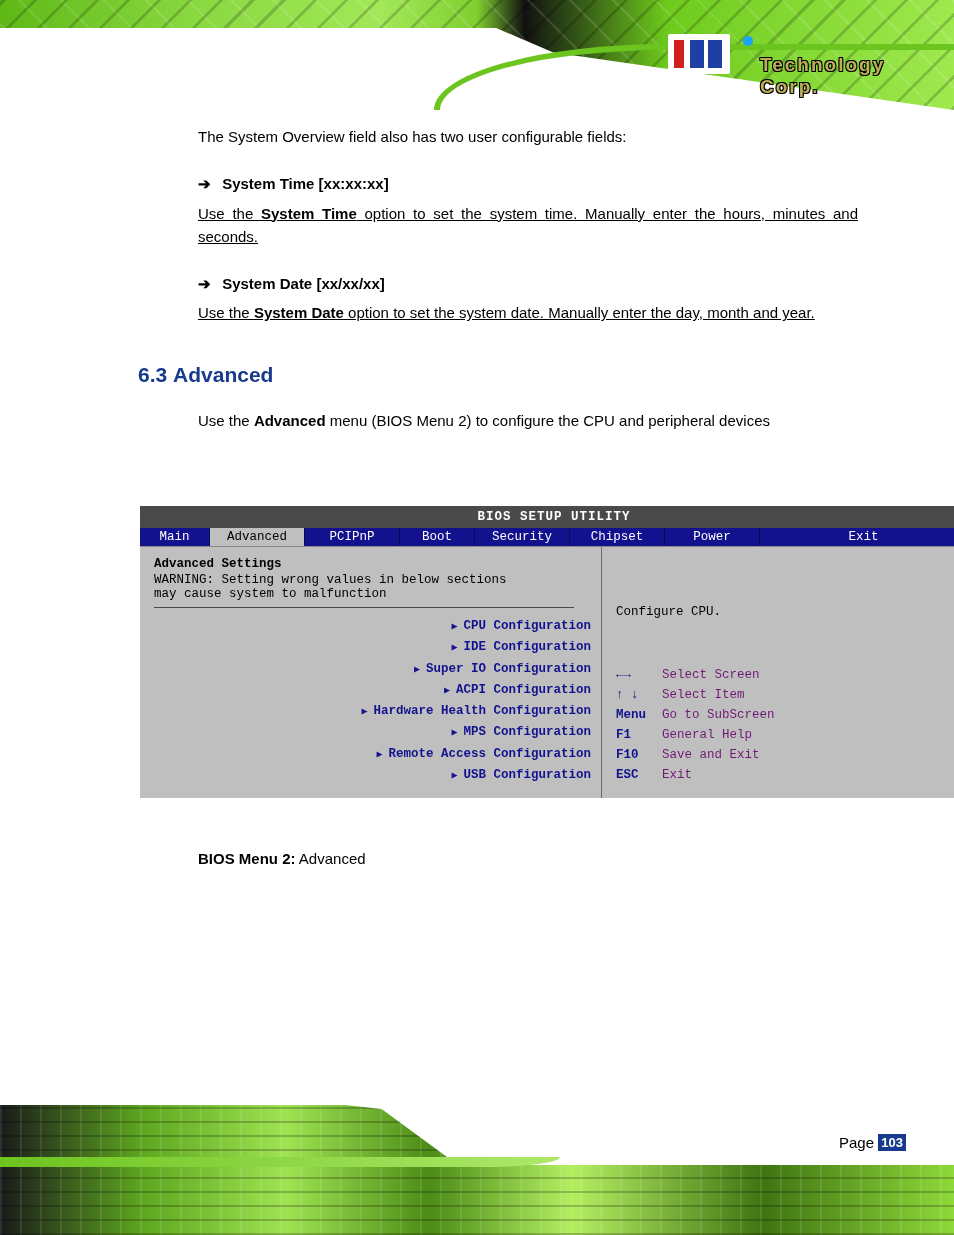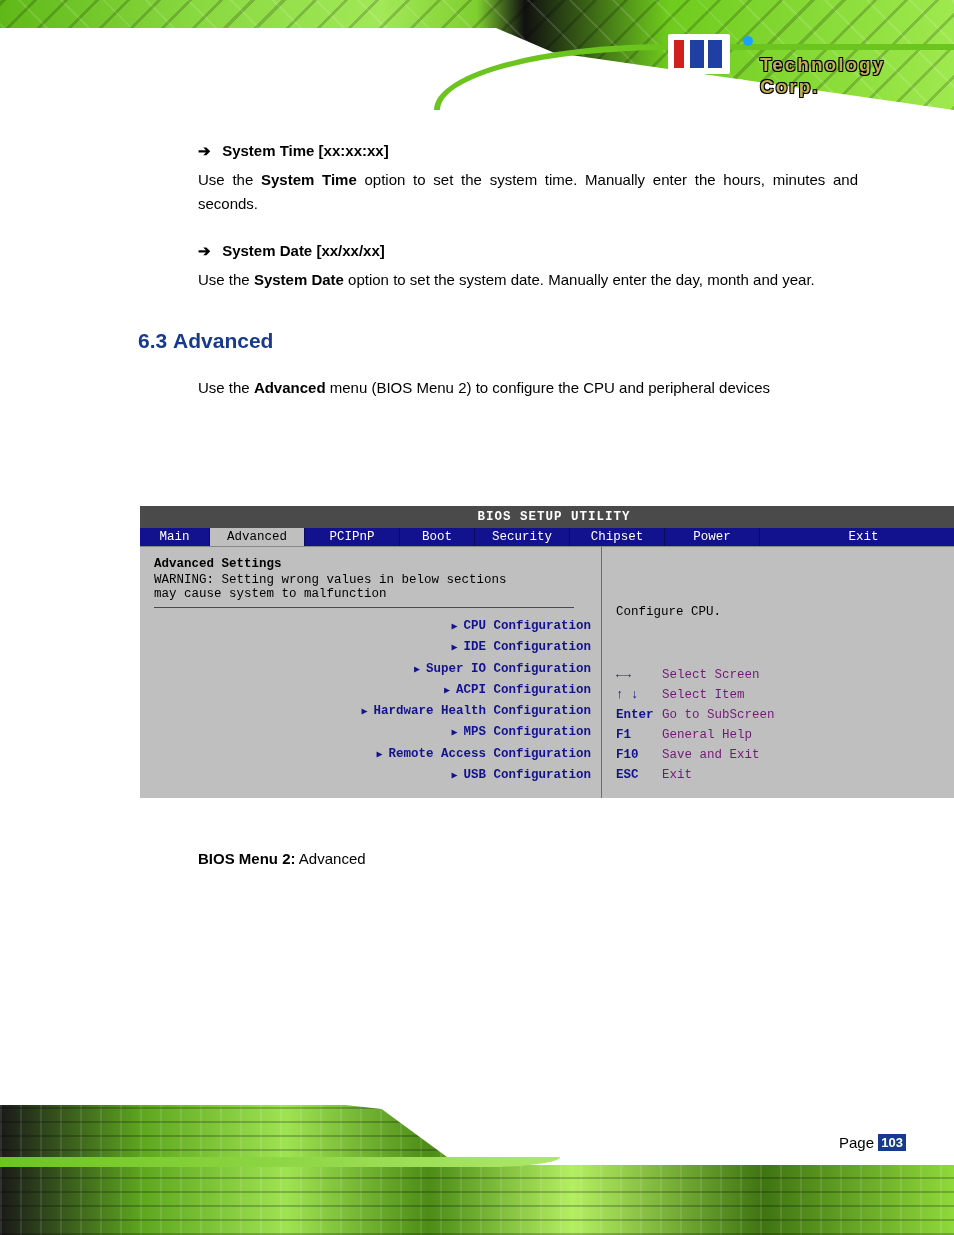--- a/index.html
+++ b/index.html
@@ -111,20 +111,21 @@
     font-weight:700;
   }
   .arrow-item .arrow{
     display:inline-block; width:16px;
     font-weight:900;
   }
   .arrow-item .label{ margin-left:4px; }
   .sub{
     margin:10px 0 28px 0;
     text-align:justify;
+    text-decoration:underline;
   }
   .sub .bold{ font-weight:700; }
   .section-head{
     margin:34px 0 18px -60px;
     font-size:21px; font-weight:700; color:#173a8e;
   }
   .intro-adv .bold{ font-weight:700; }
 
   
   .bios {
@@ -213,20 +214,21 @@
   <div class="banner-curve2"></div>
   <div class="logo">
     <span class="logo-iei"></span>
     <span class="logo-dot"></span>
     <span class="logo-reg">®</span>
     <span class="logo-text">Technology Corp.</span>
   </div>
 </div>
 
 <div class="content">
+  <p>The System Overview field also has two user configurable fields:</p>
 
   <div class="arrow-item">
     <span class="arrow">➔</span>
     <span class="label">System Time [xx:xx:xx]</span>
   </div>
   <p class="sub">
     <span>Use the </span><span class="bold">System Time</span><span> option to set the system time. Manually enter the hours, minutes and seconds.</span>
   </p>
 
   <div class="arrow-item">
@@ -273,21 +275,21 @@
         <li>MPS Configuration</li>
         <li>Remote Access Configuration</li>
         <li>USB Configuration</li>
       </ul>
     </div>
     <div class="bios-right">
       <div class="help-title">Configure CPU.</div>
       <div class="keys">
         <div><span class="sym">←→</span><span class="desc">Select Screen</span></div>
         <div><span class="sym">↑ ↓</span><span class="desc">Select Item</span></div>
-        <div><span class="sym">Enter</span><span class="desc">Go to SubScreen</span></div>
+        <div><span class="sym">Menu</span><span class="desc">Go to SubScreen</span></div>
         <div><span class="sym">F1</span><span class="desc">General Help</span></div>
         <div><span class="sym">F10</span><span class="desc">Save and Exit</span></div>
         <div><span class="sym">ESC</span><span class="desc">Exit</span></div>
       </div>
     </div>
   </div>
 </div>
 
 <div class="bios-caption">
   <span class="b">BIOS Menu 2:</span><span> Advanced</span>

